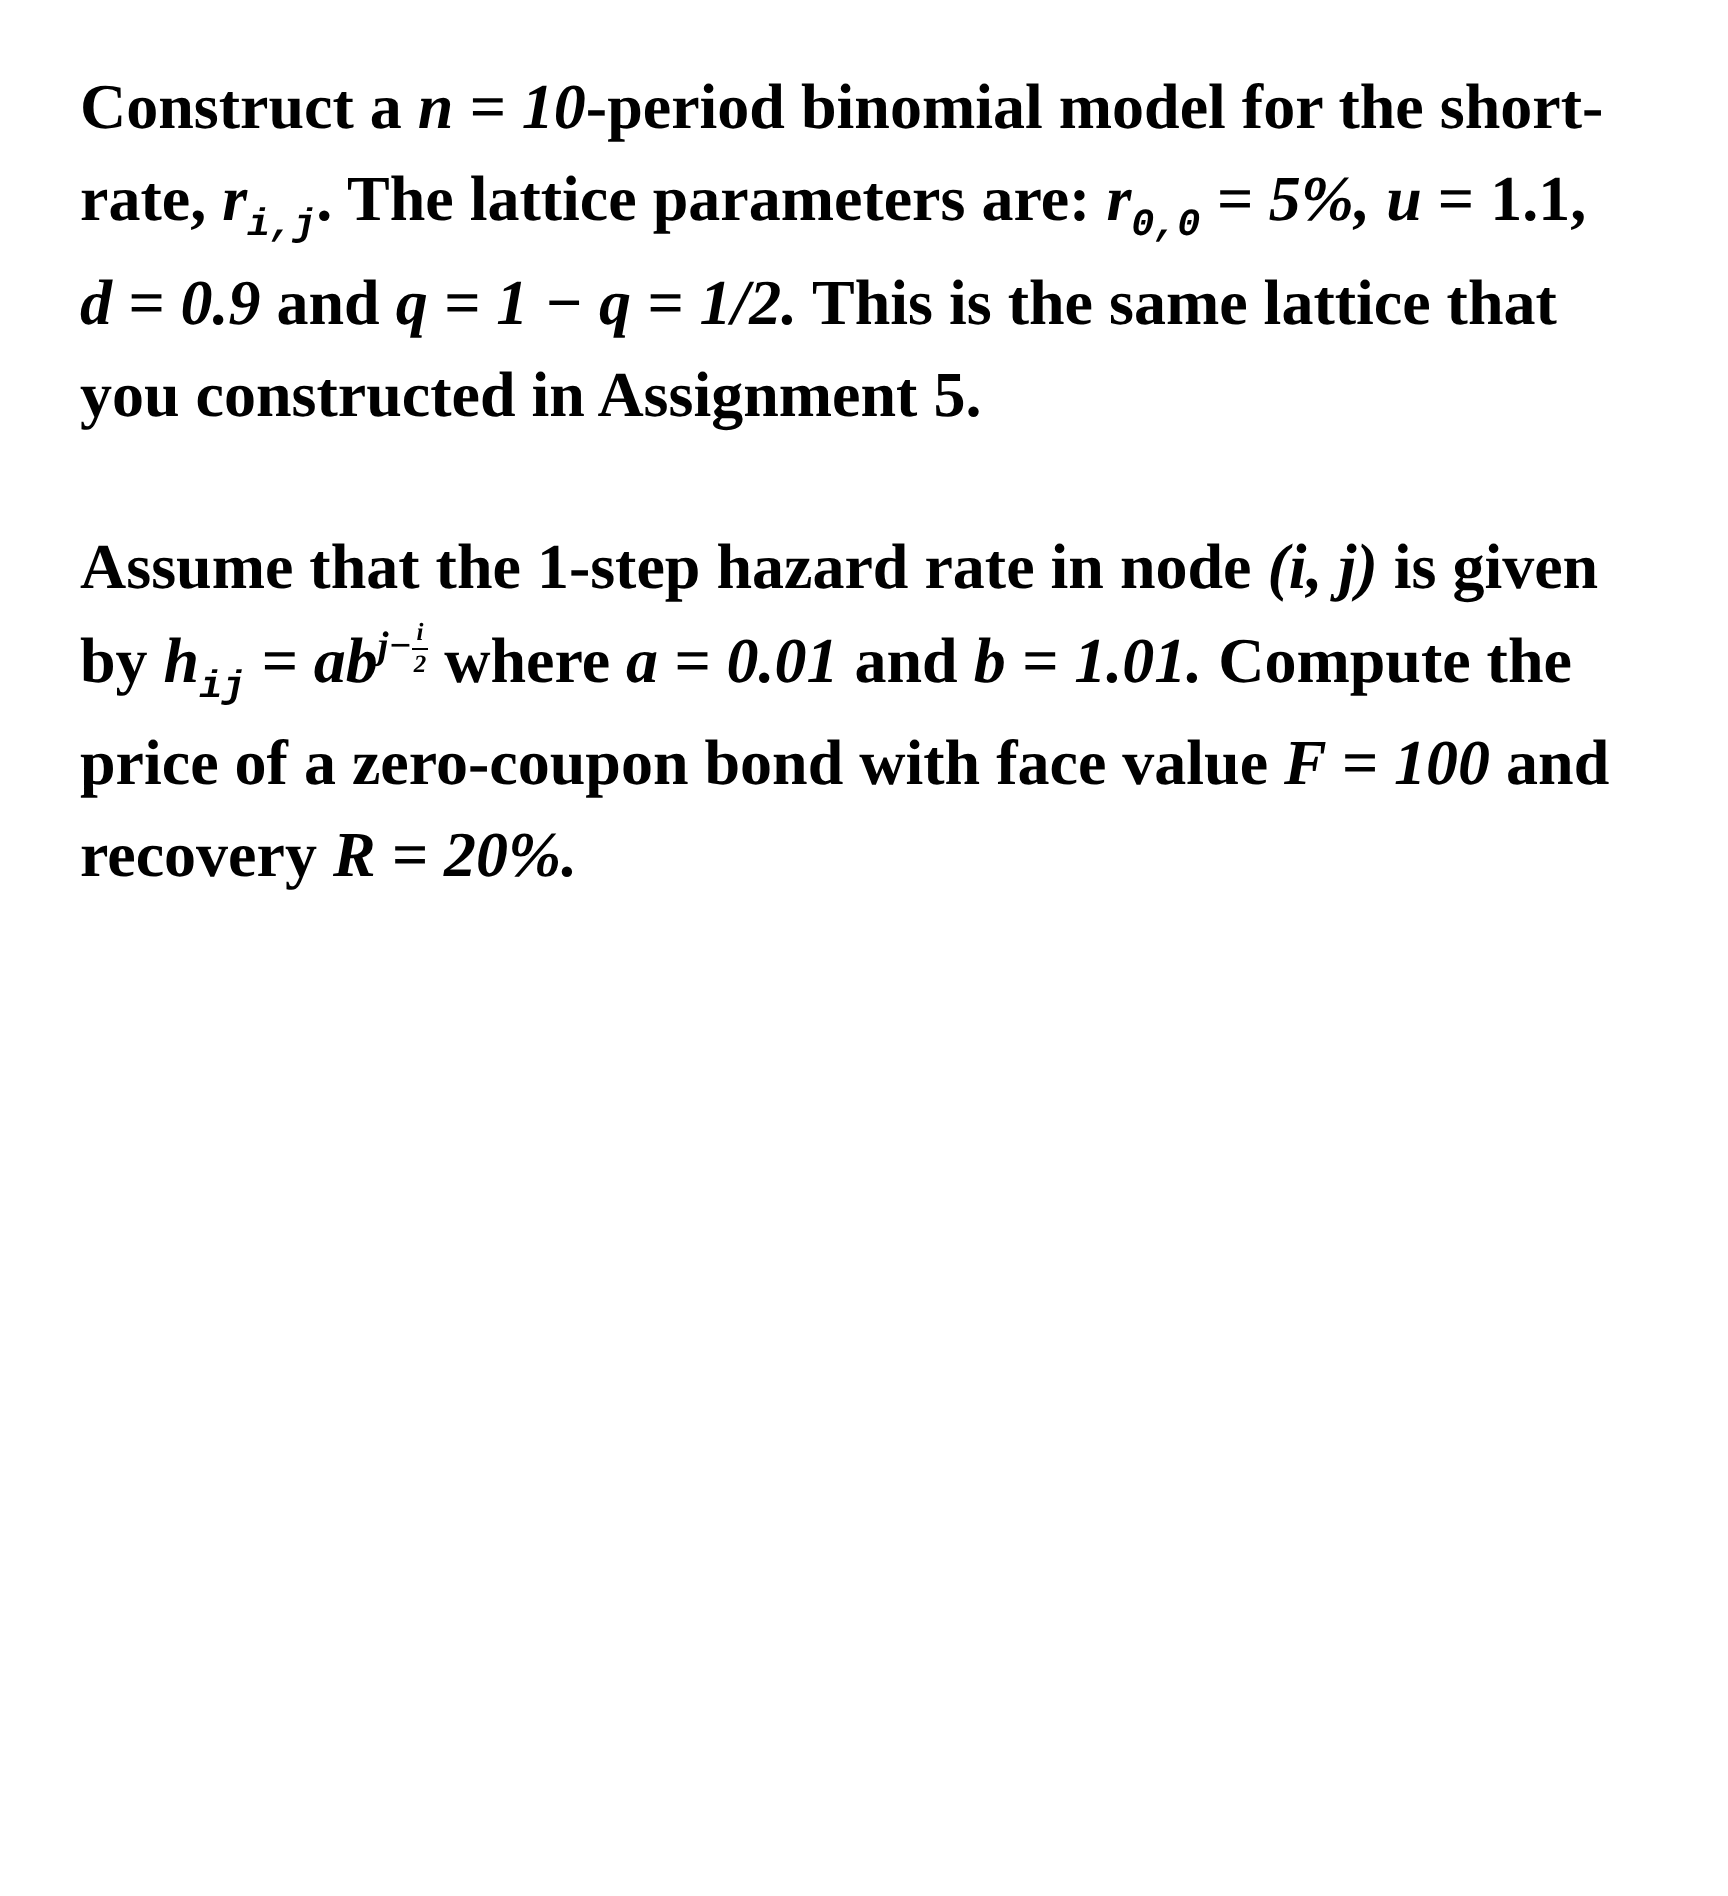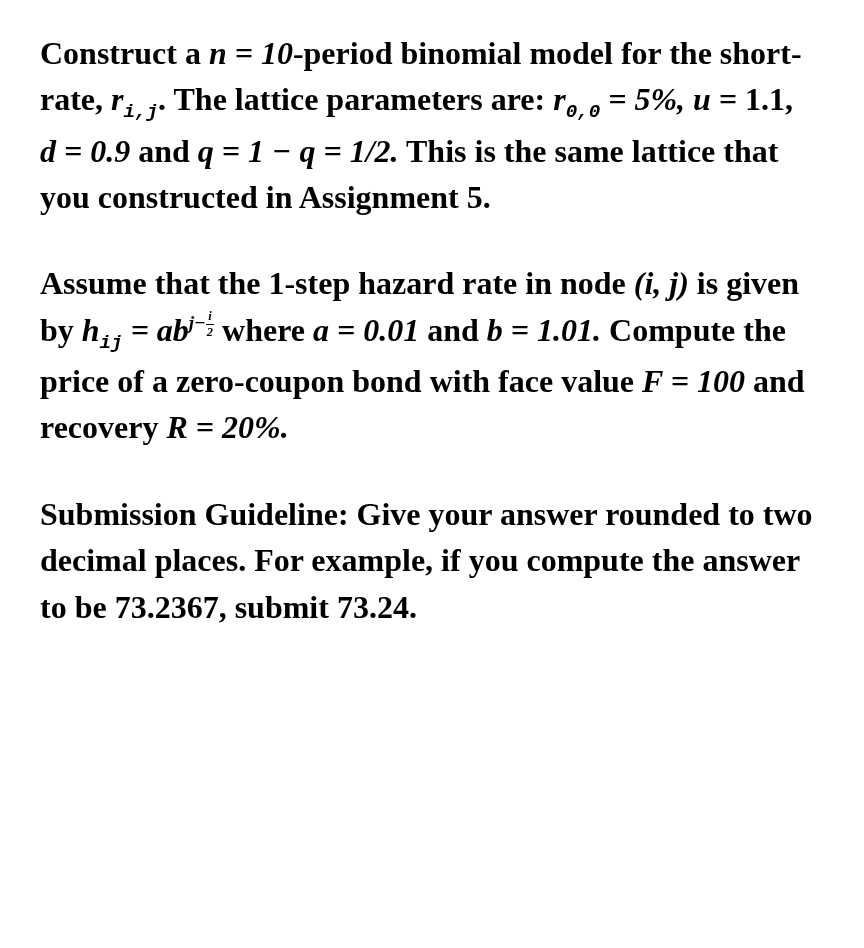--- a/index.html
+++ b/index.html
@@ -76,17 +76,14 @@
 
   <div class="paragraph">
     <span class="bold-text">Construct a </span><span class="math-inline bold-text"><i>n</i> = 10</span><span class="bold-text">-period binomial model for the short-rate, </span><span class="math-inline bold-text"><i>r</i><sub>i,j</sub></span><span class="bold-text">. The lattice parameters are: </span><span class="math-inline bold-text"><i>r</i><sub>0,0</sub> = 5%,</span><span class="bold-text"> <i>u</i> = 1.1,</span><br>
     <span class="math-inline bold-text"><i>d</i> = 0.9 </span><span class="bold-text">and </span><span class="math-inline bold-text"><i>q</i> = 1 − <i>q</i> = 1/2.</span><span class="bold-text"> This is the same lattice that you constructed in Assignment 5.</span>
   </div>
 
   <div class="paragraph">
     <span class="bold-text">Assume that the 1-step hazard rate in node </span><span class="math-inline bold-text">(<i>i</i>, <i>j</i>)</span><span class="bold-text"> is given by </span><span class="math-inline bold-text"><i>h</i><sub>ij</sub> = <i>ab</i><sup><i>j</i>−<span class="fraction" style="display:inline-block;vertical-align:middle;text-align:center;"><span class="num" style="display:block;border-bottom:1.5px solid #000;font-size:0.65em;line-height:1.2;padding:0 1px;font-style:italic;">i</span><span class="den" style="display:block;font-size:0.65em;line-height:1.2;padding:0 1px;">2</span></span></sup></span><span class="bold-text"> where </span><span class="math-inline bold-text"><i>a</i> = 0.01 </span><span class="bold-text">and </span><span class="math-inline bold-text"><i>b</i> = 1.01.</span><span class="bold-text"> Compute the price of a zero-coupon bond with face value </span><span class="math-inline bold-text"><i>F</i> = 100 </span><span class="bold-text">and recovery </span><span class="math-inline bold-text"><i>R</i> = 20%.</span>
   </div>
 
-  <div class="paragraph">
-    <span class="bold-text">Submission Guideline: Give your answer rounded to two decimal places. For example, if you compute the answer to be 73.2367, submit 73.24.</span>
-  </div>
 
 </div>
 
 </body></html>

